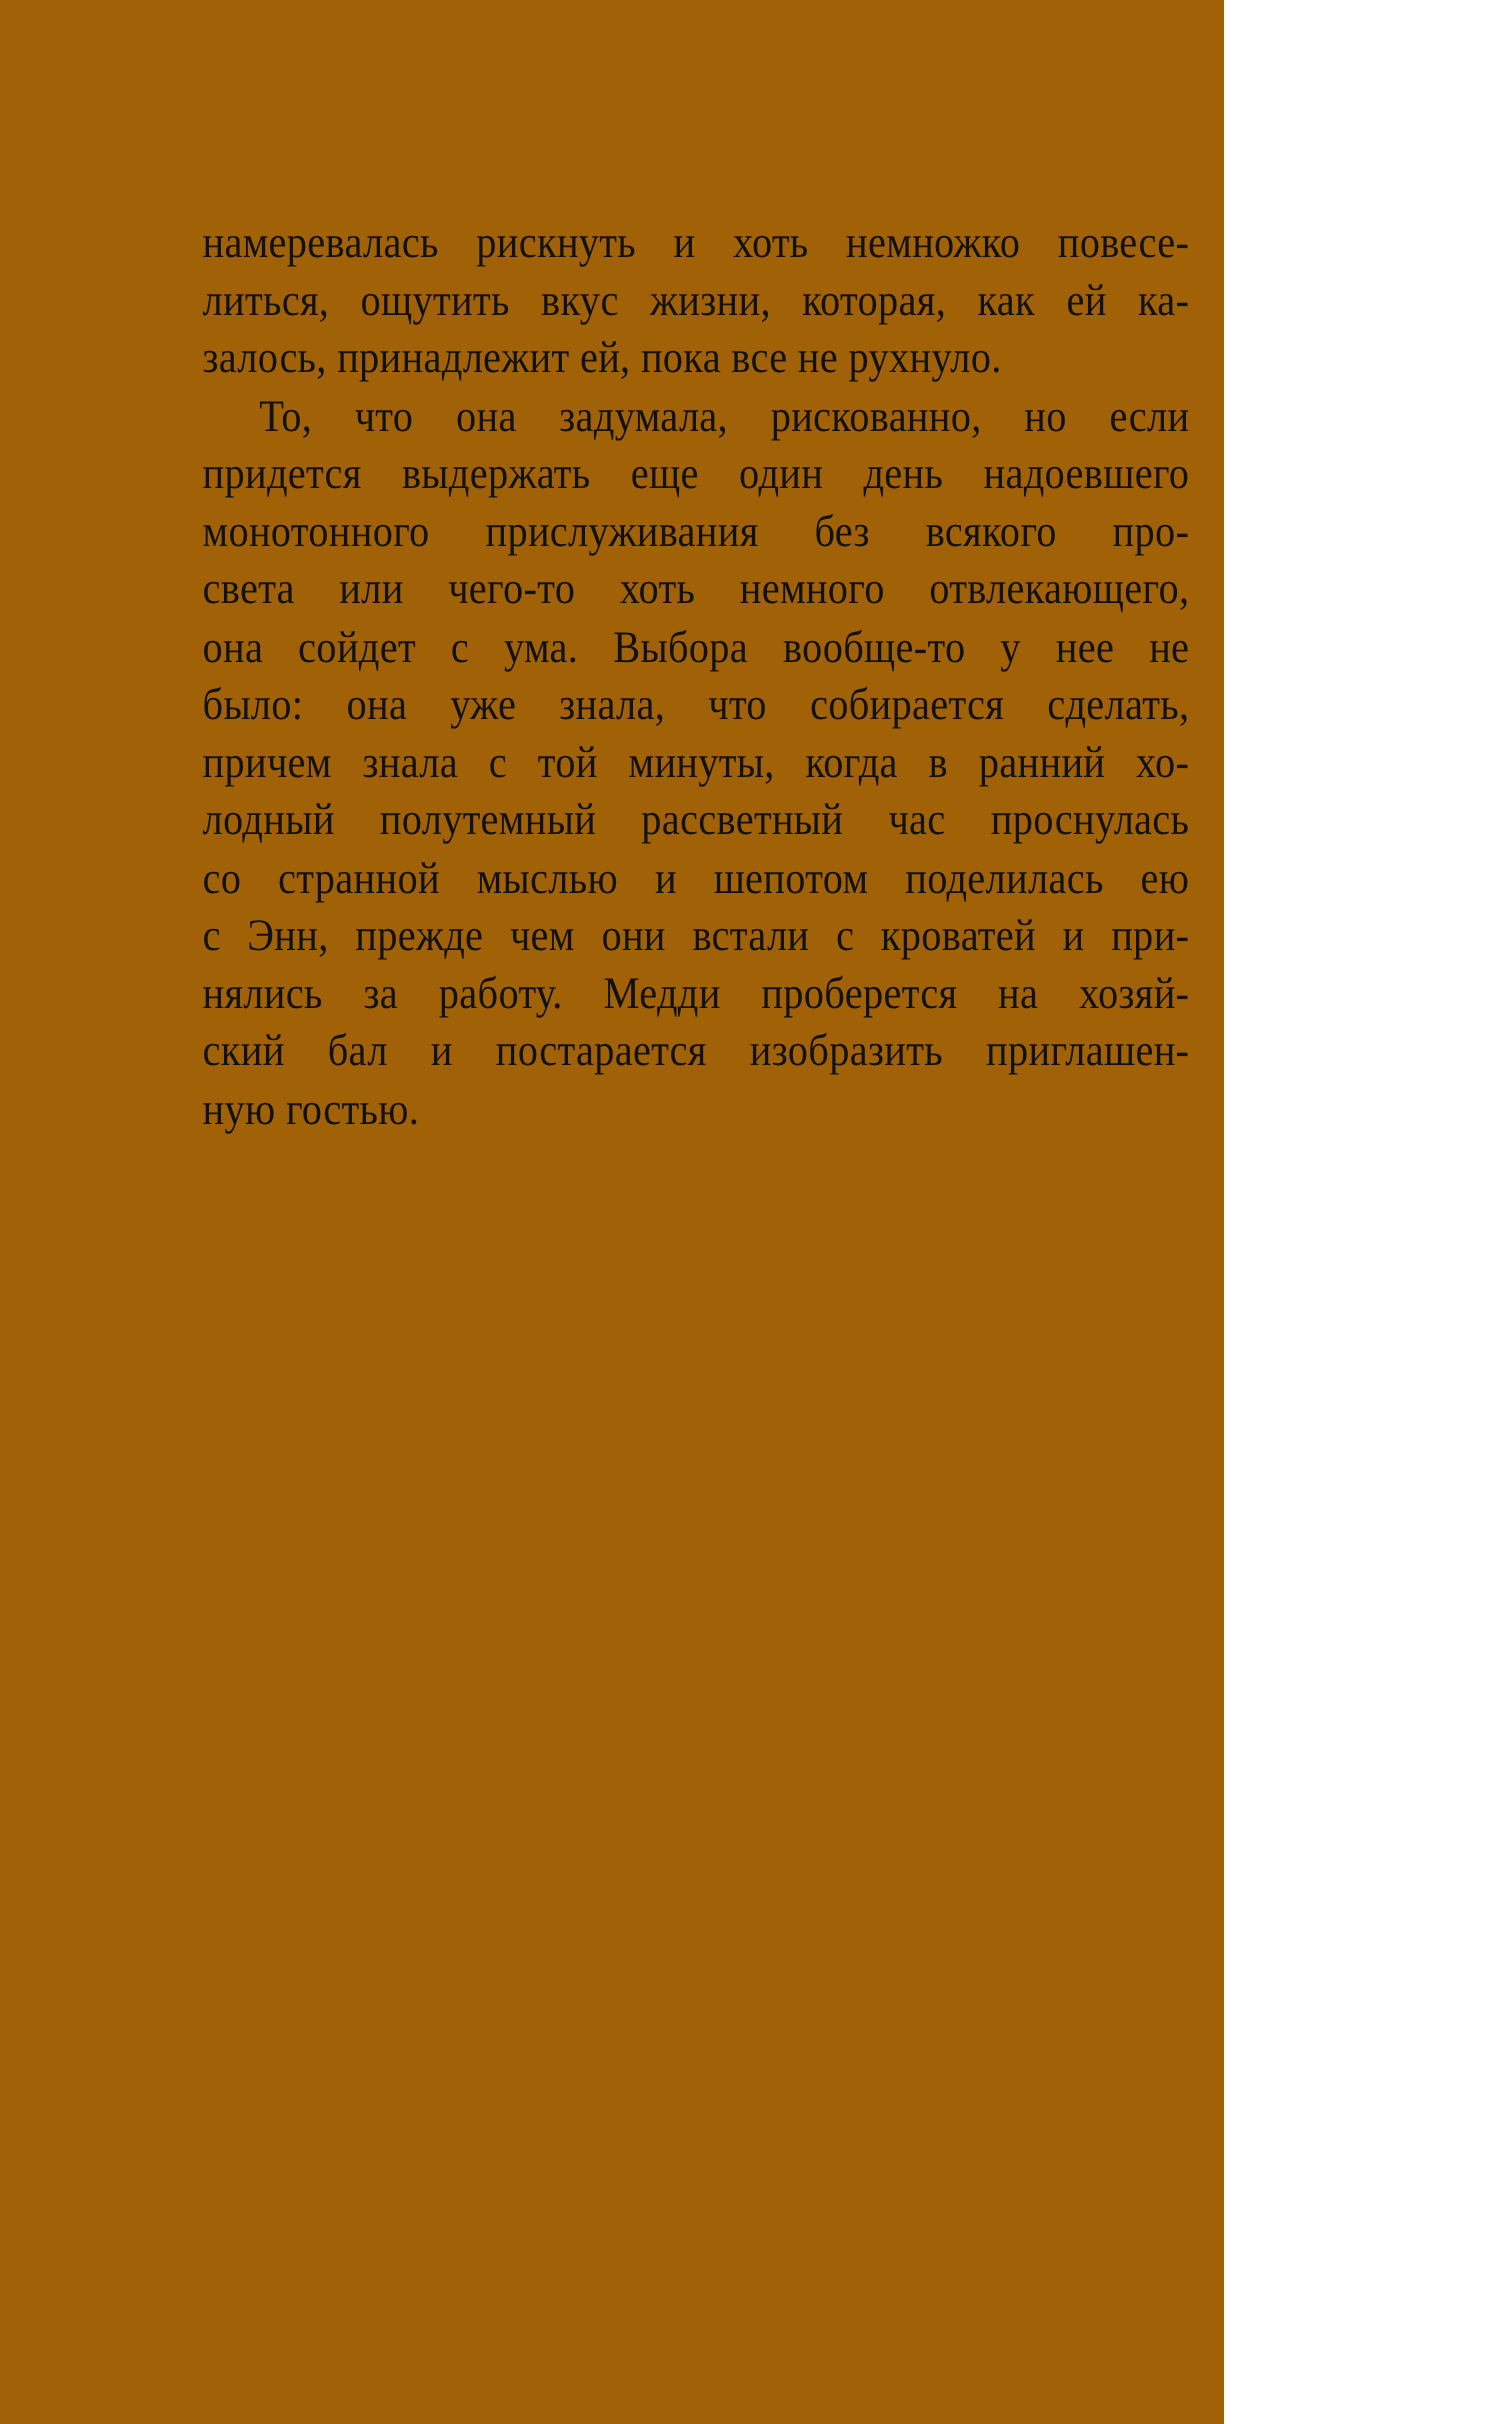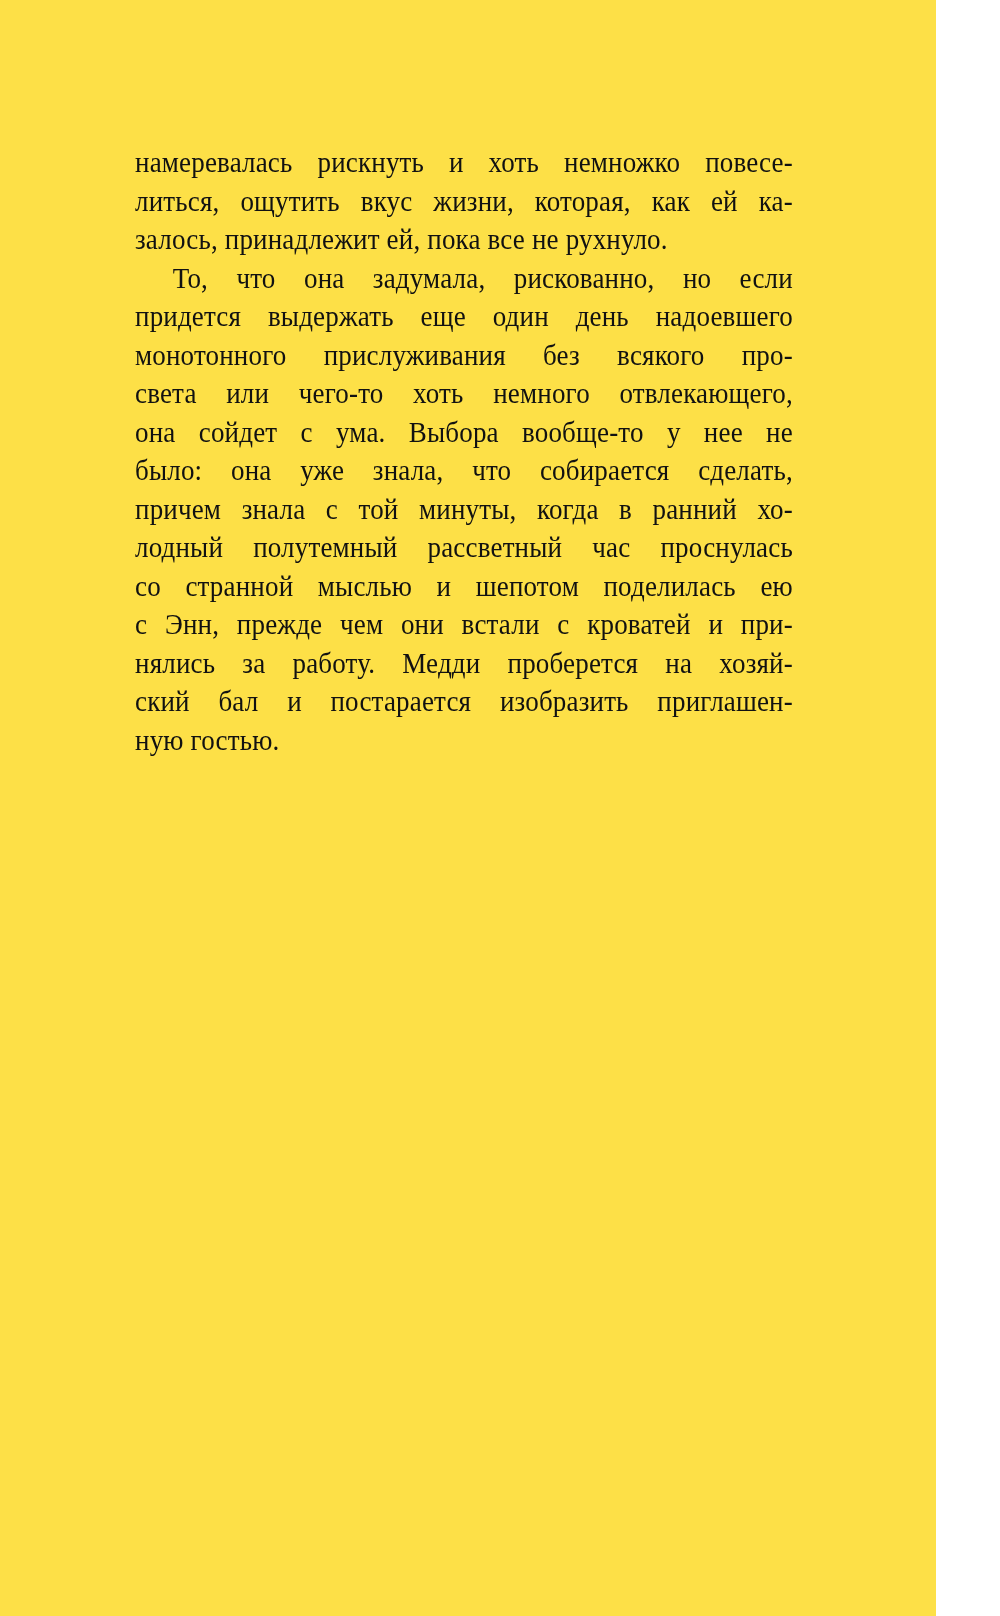--- a/index.html
+++ b/index.html
@@ -10,23 +10,23 @@
     body {
       width: 1000px;
       height: 1616px;
       position: relative;
       overflow: hidden;
     }
     .page {
       position: absolute;
       left: 0;
       top: 0;
-      width: 936px;
+      width: 816px;
       height: 1616px;
-      background: #fde047;
+      background: #a16207;
     }
     .text-block {
       position: absolute;
       left: 135px;
       top: 143px;
       width: 658px;
       font-family: "Liberation Serif", "DejaVu Serif", serif;
       font-size: 30px;
       color: #111111;
       letter-spacing: 0.2px;

